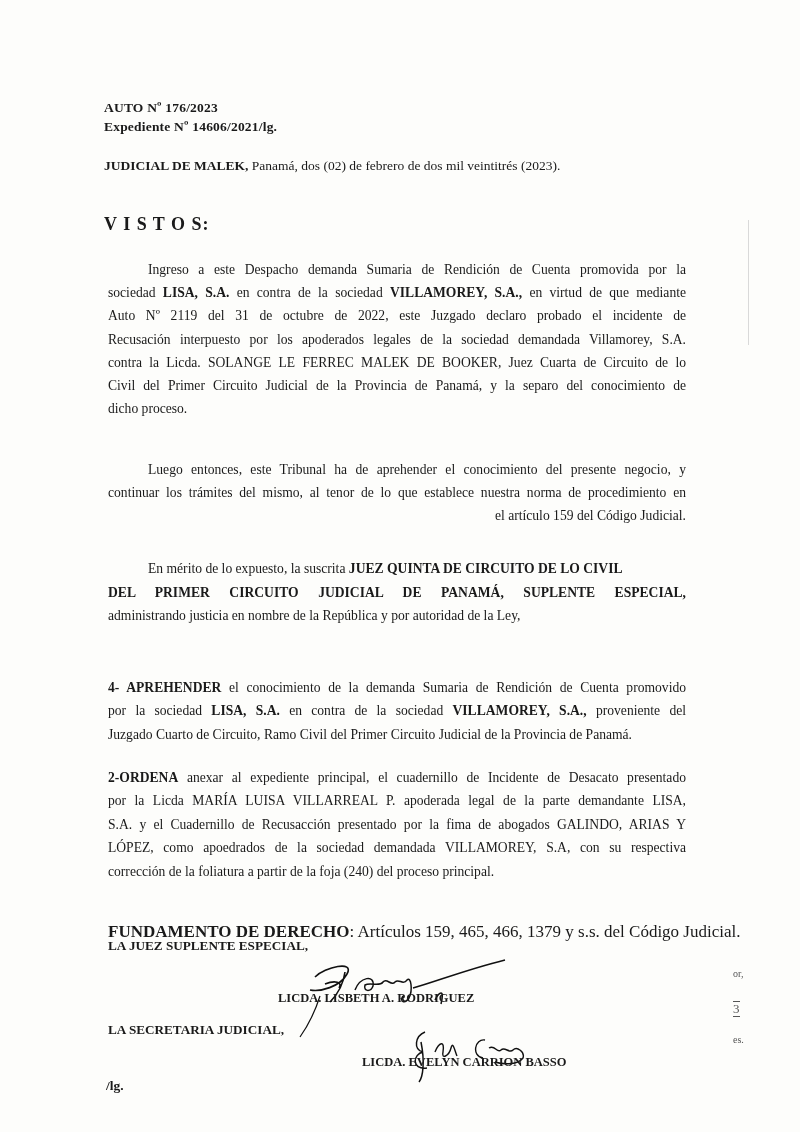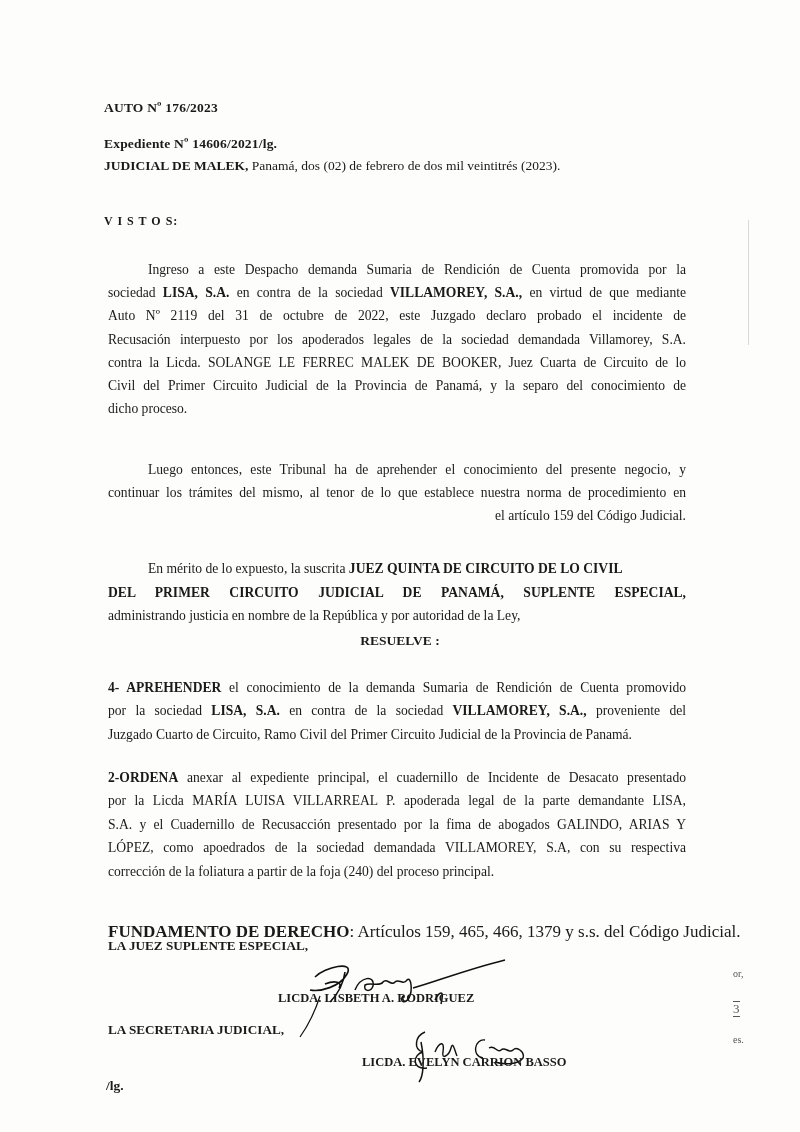--- a/index.html
+++ b/index.html
@@ -20,24 +20,24 @@
   svg.sig { position:absolute; overflow:visible; }
 </style>
 </head>
 <body>
 
 <div class="page">
 
   <div class="scanline"></div>
 
   <div class="abs hdr" style="left:104px;top:100px;">AUTO Nº 176/2023</div>
-  <div class="abs hdr" style="left:104px;top:136px;">Expediente Nº 14606/2021/lg.</div>
+  <div class="abs hdr" style="left:104px;top:119px;">Expediente Nº 14606/2021/lg.</div>
   <div class="abs" style="left:104px;top:158px;font-size:13.5px;"><span class="b">JUDICIAL DE MALEK,</span><span> Panamá, dos (02) de febrero de dos mil veintitrés (2023).</span></div>
 
-  <div class="abs b" style="left:104px;top:214px;font-size:12px;letter-spacing:1px;">V I S T O S:</div>
+  <div class="abs b" style="left:104px;top:214px;font-size:18px;letter-spacing:1px;">V I S T O S:</div>
 
   <div class="pblock">
       <div class="line just" style="top: 262px; left: 148px; width: 538px;"><span>Ingreso a este Despacho demanda Sumaria de Rendición de Cuenta promovida por la</span></div>
       <div class="line just" style="top: 285.2px;"><span>sociedad </span><span class="b">LISA, S.A.</span><span> en contra de la sociedad </span><span class="b">VILLAMOREY, S.A.,</span><span> en virtud de que mediante</span></div>
       <div class="line just" style="top: 308.4px;"><span>Auto Nº 2119 del 31 de octubre de 2022, este Juzgado declaro probado el incidente de</span></div>
       <div class="line just" style="top: 331.6px;"><span>Recusación interpuesto por los apoderados legales de la sociedad demandada Villamorey, S.A.</span></div>
       <div class="line just" style="top: 354.8px;"><span>contra la Licda. SOLANGE LE FERREC MALEK DE BOOKER, Juez Cuarta de Circuito de lo</span></div>
       <div class="line just" style="top: 378px;"><span>Civil del Primer Circuito Judicial de la Provincia de Panamá, y la separo del conocimiento de</span></div>
       <div class="line" style="top: 401.2px;"><span>dicho proceso.</span></div>
     </div>
@@ -47,21 +47,20 @@
       <div class="line just" style="top: 485.2px;"><span>continuar los trámites del mismo, al tenor de lo que establece nuestra norma de procedimiento en</span></div>
       <div class="line" style="top: 508.4px; text-align: right;"><span>el artículo 159 del Código Judicial.</span></div>
     </div>
 
   <div class="pblock">
       <div class="line" style="top: 561px; left: 148px; width: 538px;"><span>En mérito de lo expuesto, la suscrita </span><span class="b">JUEZ QUINTA DE CIRCUITO DE LO CIVIL</span></div>
       <div class="line just" style="top: 584.5px;"><span class="b">DEL PRIMER CIRCUITO JUDICIAL DE PANAMÁ, SUPLENTE ESPECIAL,</span></div>
       <div class="line" style="top: 608px;"><span>administrando justicia en nombre de la República y por autoridad de la Ley,</span></div>
     </div>
 
-  <div class="abs b" style="left:0;width:800px;text-align:center;top:633px;font-size:13.5px;">RESUELVE :</div>
 
   <div class="pblock">
       <div class="line just" style="top: 680px;"><span class="b">4- APREHENDER</span><span> el conocimiento de la demanda Sumaria de Rendición de Cuenta promovido</span></div>
       <div class="line just" style="top: 703.3px;"><span>por la sociedad </span><span class="b">LISA, S.A.</span><span> en contra de la sociedad </span><span class="b">VILLAMOREY, S.A.,</span><span> proveniente del</span></div>
       <div class="line" style="top: 726.6px;"><span>Juzgado  Cuarto de Circuito, Ramo Civil del Primer Circuito Judicial de la Provincia de Panamá.</span></div>
     </div>
 
   <div class="pblock">
       <div class="line just" style="top: 770px;"><span class="b">2-ORDENA</span><span> anexar al expediente principal, el cuadernillo de Incidente de Desacato presentado</span></div>
       <div class="line just" style="top: 793.4px;"><span>por la Licda MARÍA LUISA VILLARREAL P. apoderada legal de la parte demandante LISA,</span></div>

